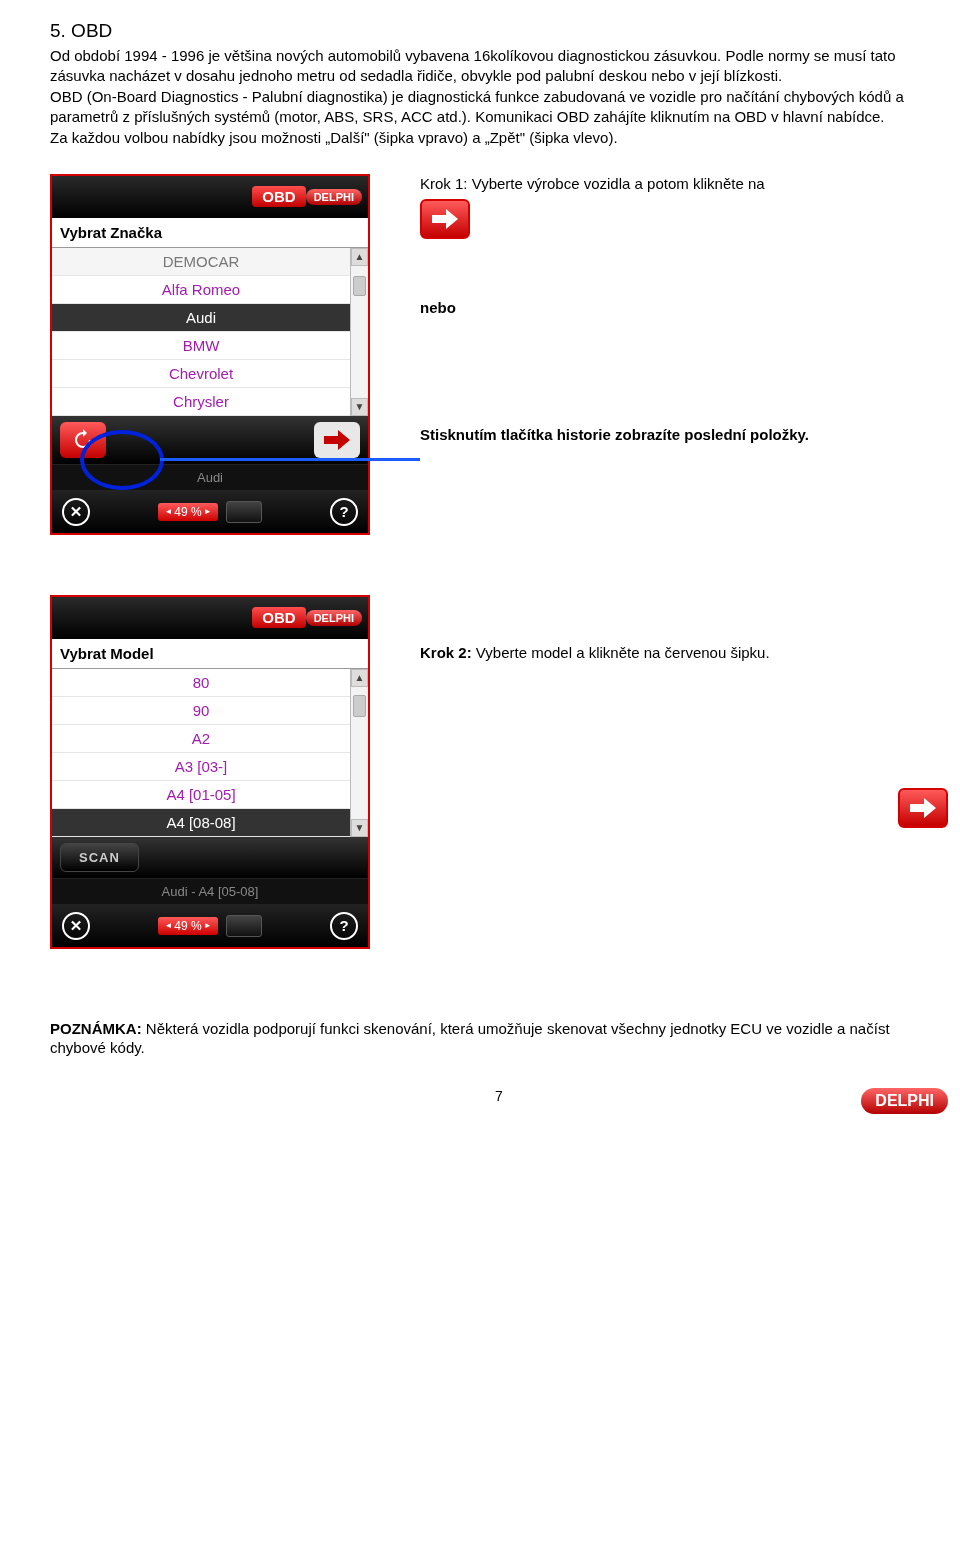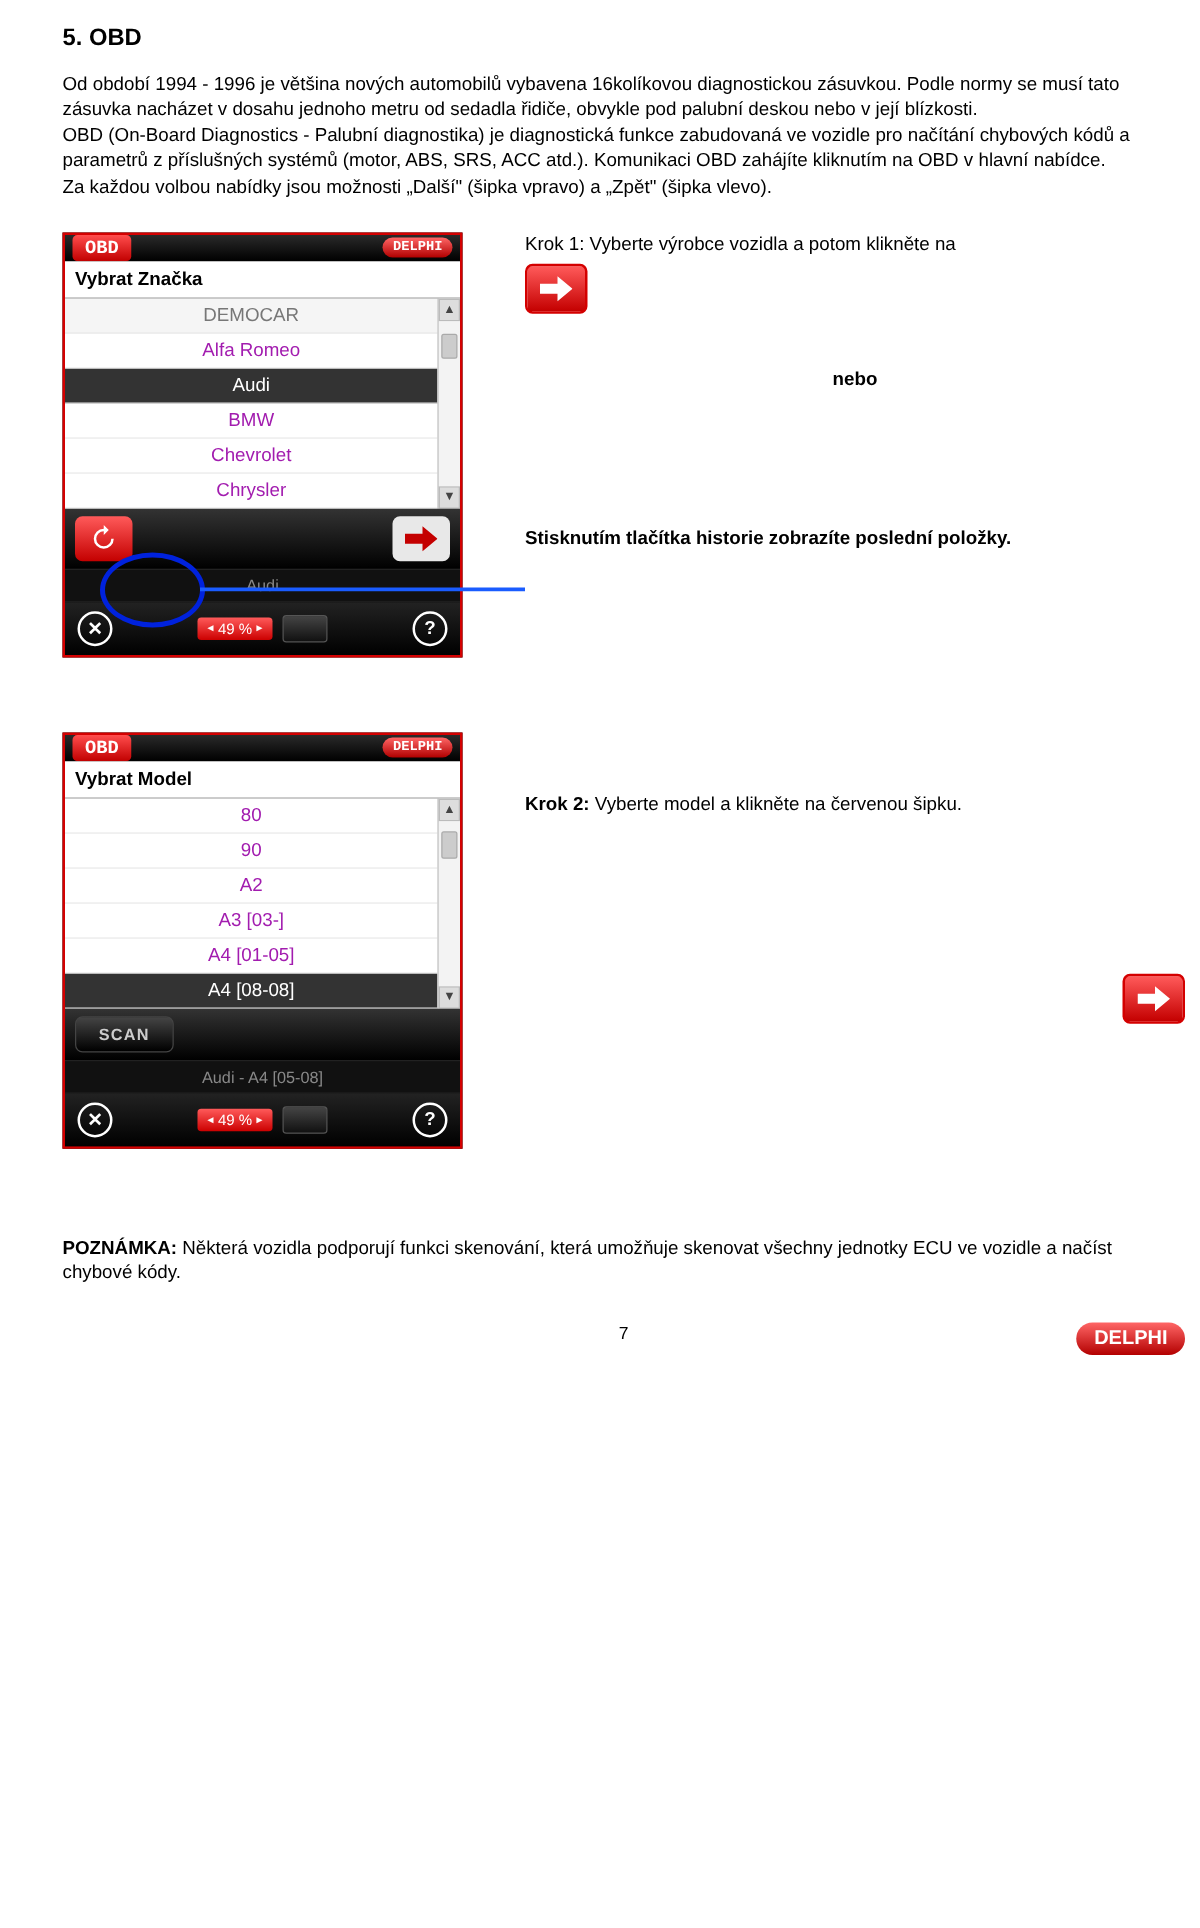--- a/index.html
+++ b/index.html
@@ -5,43 +5,42 @@
   * { box-sizing: border-box; margin: 0; padding: 0; }
   body {
     font-family: Arial, Helvetica, sans-serif;
     font-size: 15px;
     color: #000;
     background: #fff;
     width: 960px;
     padding: 20px 12px 30px 50px;
     position: relative;
   }
-  h2 { font-size: 19px; font-weight: bold; margin-bottom: 16px; }
+  h2 { font-size: 19px; font-weight: normal; margin-bottom: 4px; }
   p { line-height: 1.3; }
   .para1 { margin-bottom: 2px; }
   .step-row { display: flex; align-items: flex-start; margin-top: 30px; gap: 30px; }
   .step-row.step1 { margin-top: 26px; }
   .step-row .device-col { flex: 0 0 340px; position: relative; }
   .step-row .text-col { flex: 1; font-size: 15px; }
   .device {
     width: 320px;
     background: #000;
     border: 2px solid #d40000;
     display: flex;
     flex-direction: column;
     font-family: Tahoma, Arial, sans-serif;
   }
   .dev-header {
-    height: 21px;
+    height: 42px;
     background: linear-gradient(#2a2a2a,#000);
     display: flex;
     align-items: center;
-    justify-content: space-between;
+    justify-content: flex-end;
     padding: 0 6px;
-    font-family: Liberation Mono, monospace;
   }
   .obd-btn {
     background: linear-gradient(#ff4d4d,#c10000);
     color: #fff;
     font-weight: bold;
     font-size: 15px;
     padding: 2px 10px;
     border-radius: 4px;
     display: inline-flex;
     align-items: center;
@@ -120,21 +119,21 @@
     background:linear-gradient(#444,#000); color:#ccc; font-weight:bold;
     border:1px solid #444; border-radius:6px; padding:6px 18px;
     font-size:13px; letter-spacing:1px;
   }
   .mini-arrow {
     width:50px; height:40px; border-radius:6px; border:2px solid #d40000;
     background:linear-gradient(#ff5a5a,#c40000);
     display:inline-flex; align-items:center; justify-content:center;
     margin-top:6px;
   }
-  .nebo-block { margin-top:44px;text-align:center; }
+  .nebo-block { margin-top:60px; }
   .hist-block { margin-top:110px; }
   .krok2-block { margin-top:48px; }
   .footnote { margin-top:70px; font-size:15px; }
   .pagefoot {
     position:relative; margin-top:30px; display:flex; justify-content:center;
   }
   .delphi-logo {
     position:absolute; right:0; bottom:-10px;
     background:linear-gradient(#ff6666,#b30000); color:#fff;
     font-weight:bold; font-size:16px; padding:4px 14px; border-radius:14px;

